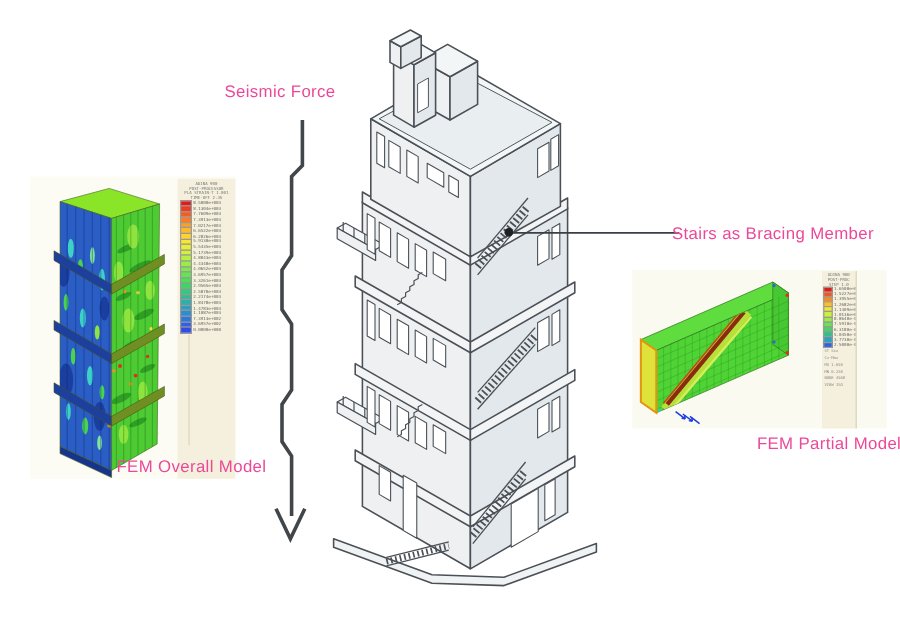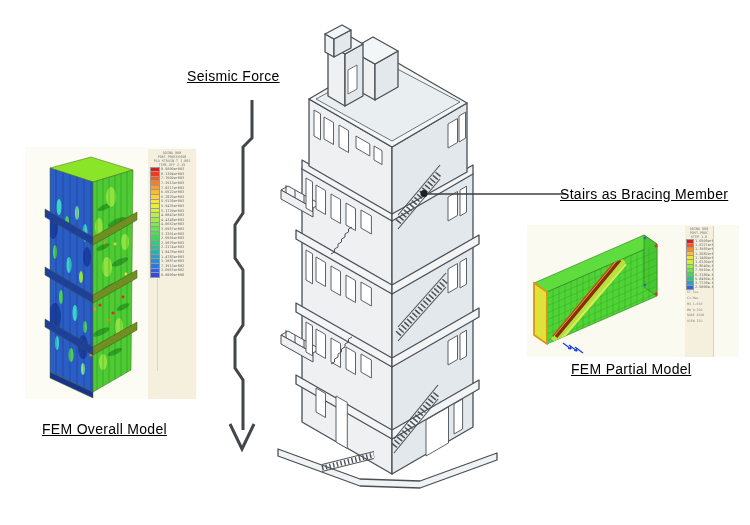--- a/index.html
+++ b/index.html
@@ -1,19 +1,19 @@
 <!DOCTYPE html>
 <html><head>
 <meta charset="utf-8">
 <style>
   html,body{margin:0;padding:0;}
   body{width:750px;height:525px;background:#ffffff;position:relative;overflow:hidden;
        font-family:"Liberation Sans", sans-serif;}
   .abs{position:absolute;}
-  .caption{color:#000000;font-size:14px;letter-spacing:.3px;white-space:nowrap;text-decoration:underline;}
+  .caption{color:#ec4899;font-size:14px;letter-spacing:.3px;white-space:nowrap;}
   .panel{position:absolute;}
   
   #fem-overall-panel{left:25px;top:147px;width:172px;height:252px;background:#fdfcf4;}
   #fem-overall-svg{position:absolute;left:0;top:0;}
   
   .legend{position:absolute;background:#f4f0dd;overflow:hidden;}
   #overall-legend{left:123px;top:2px;width:48px;height:248px;padding-top:2px;}
   #partial-legend{left:158px;top:1px;width:28px;height:130px;padding-top:1px;border-right:1px solid #d9d3b6;}
   .legend-head{font-size:3.4px;line-height:4px;color:#777;text-align:center;
                font-family:"DejaVu Sans Mono", monospace;white-space:nowrap;}
@@ -21,22 +21,22 @@
   #partial-legend .legend-row{height:4.2px;padding-left:1px;}
   .legend-swatch{width:8px;height:3.6px;flex:0 0 auto;margin-right:1px;border:0.3px solid #999;}
   #partial-legend .legend-swatch{width:6px;height:3.2px;}
   .legend-value{font-size:3.5px;color:#666;font-family:"DejaVu Sans Mono", monospace;white-space:nowrap;}
   .legend-foot{font-size:3.2px;line-height:3.8px;color:#888;padding-left:2px;
                font-family:"DejaVu Sans Mono", monospace;white-space:nowrap;margin-top:2px;}
   .legend-tail{height:92px;border-left:1px solid #dcd6ba;margin-left:9px;margin-top:2px;}
   #fem-partial-panel{left:527px;top:225px;width:212px;height:132px;background:#fbfaf0;}
   #label-seismic{left:187px;top:68px;}
   #label-stairs{left:560px;top:186px;}
-  #label-overall{left:42px;top:421px;width:180px;text-align:left;}
-  #label-partial{left:571px;top:361px;width:180px;text-align:left;}
+  #label-overall{left:42px;top:380px;width:180px;text-align:right;}
+  #label-partial{left:571px;top:361px;width:180px;text-align:right;}
   svg{display:block;}
 </style>
 </head>
 <body>
 
 <svg class="abs" width="750" height="525" viewBox="0 0 750 525" style="left:0;top:0;">
 
   <g stroke="#41464b" stroke-width="3" fill="none" stroke-linejoin="miter">
     <path d="M252,100 V138 L243,147 V213 L235,225 V258 L243,270 V325 L235,337 V368 L243,380 V430"></path>
     <path d="M230,424 L242,449 L254,424"></path>

